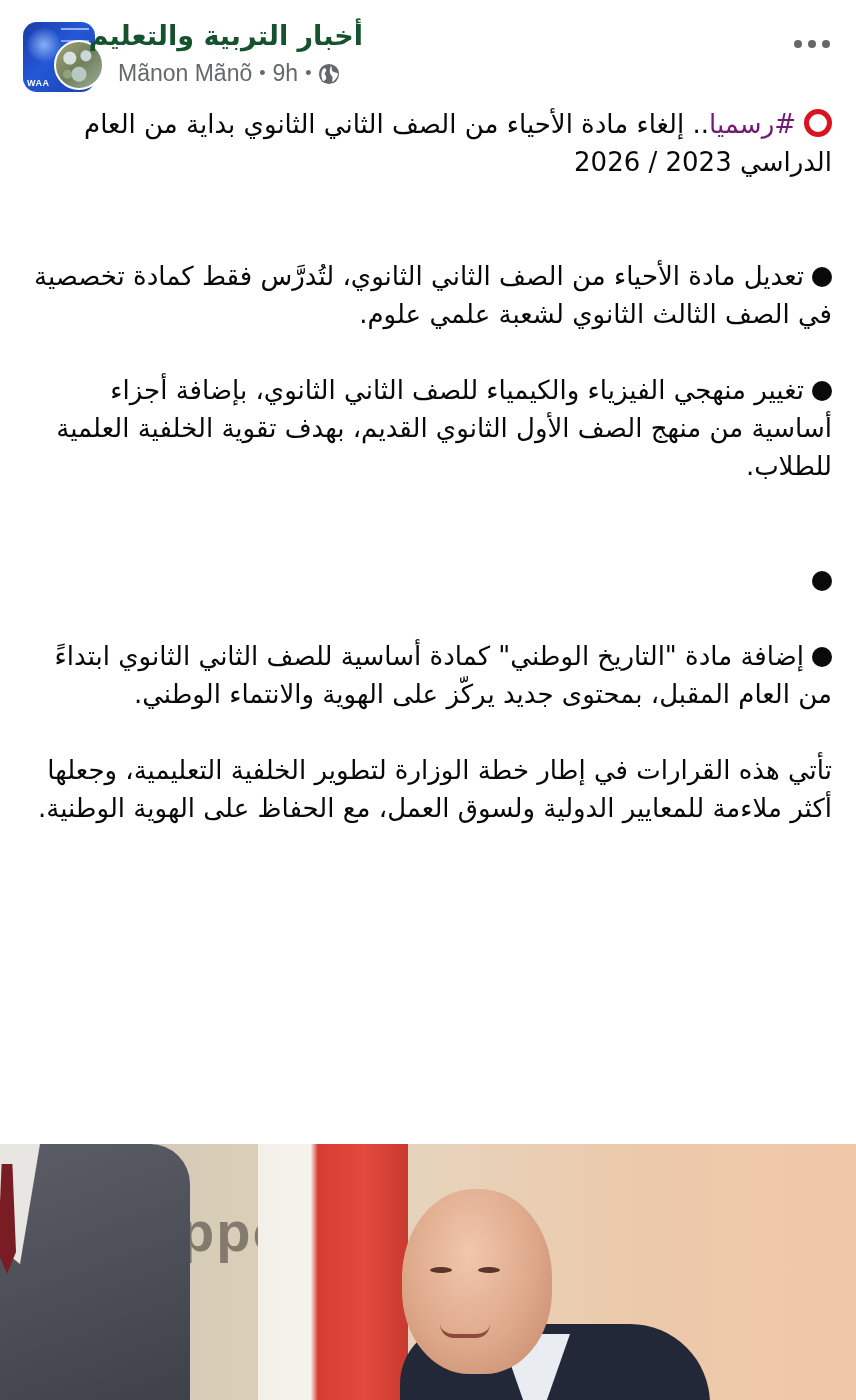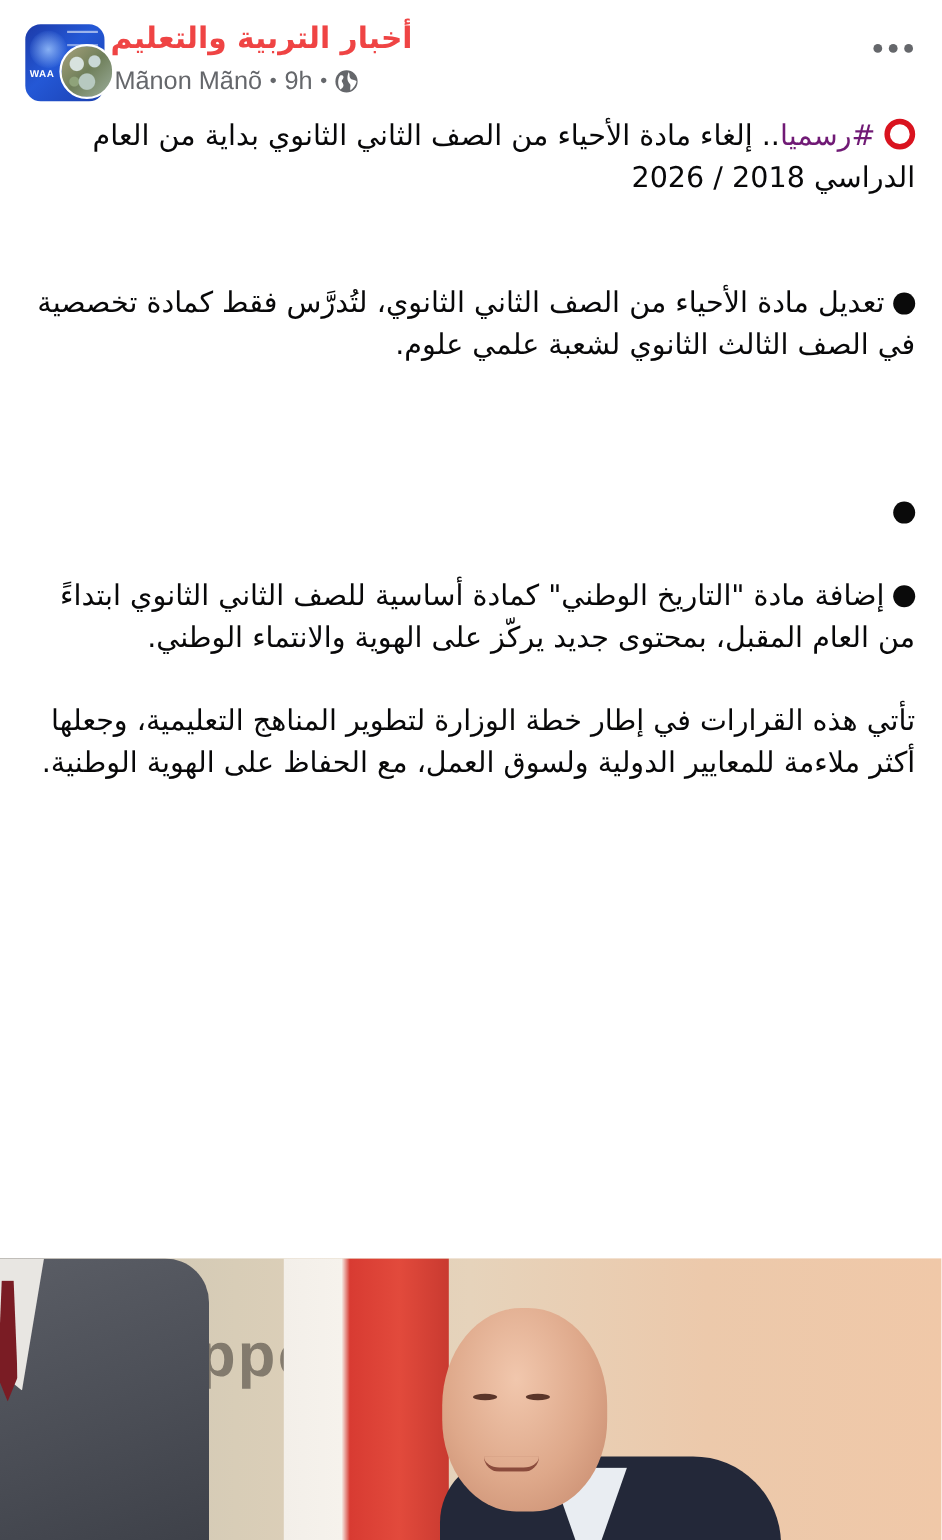--- a/index.html
+++ b/index.html
@@ -29,21 +29,21 @@
       top: 22px;
       width: 72px;
       height: 70px;
       border-radius: 14px;
       background: linear-gradient(135deg, #1c3aa8 0%, #2458d6 45%, #1a3fb0 100%);
       overflow: hidden;
     }
     .avatar .waa {
       position: absolute;
       left: 4px;
-      top: 40px;
+      top: 56px;
       font-size: 9px;
       font-weight: bold;
       color: #ffffff;
       font-family: "Liberation Sans", sans-serif;
       letter-spacing: 0.5px;
     }
     .avatar .coral {
       position: absolute;
       left: 4px; top: 6px;
       width: 34px; height: 34px;
@@ -68,31 +68,31 @@
       background:
         radial-gradient(circle at 30% 35%, #d7e2de 0 6px, transparent 7px),
         radial-gradient(circle at 65% 30%, #c9d8d6 0 5px, transparent 6px),
         radial-gradient(circle at 50% 70%, #b7c9c0 0 7px, transparent 8px),
         radial-gradient(circle at 25% 70%, #8fa37a 0 4px, transparent 5px),
         linear-gradient(135deg, #a8a27c 0%, #6f7f5a 50%, #9cae9c 100%);
       overflow: hidden;
     }
     .page-name {
       position: absolute;
-      right: 481px;
+      right: 493px;
       top: 20px;
       font-size: 27px;
       font-weight: bold;
-      color: #ef4444;
+      color: #14532d;
       direction: rtl;
       white-space: nowrap;
     }
     .meta-line {
       position: absolute;
-      left: 104px;
+      left: 118px;
       top: 60px;
       display: flex;
       align-items: center;
       gap: 7px;
       font-size: 23px;
       color: #65676b;
       font-family: "Liberation Sans", sans-serif;
       white-space: nowrap;
     }
     .meta-dot { font-size: 18px; color: #65676b; }
@@ -263,39 +263,42 @@
 
     <div class="more-button">
       <span></span>
       <span></span>
       <span></span>
     </div>
   </div>
 
   <div class="post-text">
     <p class="para">
-      <span class="ring-icon"></span><span class="hashtag">#رسميا</span><span>.. إلغاء مادة الأحياء من الصف الثاني الثانوي بداية من العام الدراسي 2018 / 2026</span>
+      <span class="ring-icon"></span><span class="hashtag">#رسميا</span><span>.. إلغاء مادة الأحياء من الصف الثاني الثانوي بداية من العام الدراسي 2023 / 2026</span>
     </p>
     <div class="gap"></div>
     <div class="gap"></div>
     <p class="para">
       <span class="bullet"></span><span>تعديل مادة الأحياء من الصف الثاني الثانوي، لتُدرَّس فقط كمادة تخصصية في الصف الثالث الثانوي لشعبة علمي علوم.</span>
     </p>
     <div class="gap"></div>
+    <p class="para">
+      <span class="bullet"></span><span>تغيير منهجي الفيزياء والكيمياء للصف الثاني الثانوي، بإضافة أجزاء أساسية من منهج الصف الأول الثانوي القديم، بهدف تقوية الخلفية العلمية للطلاب.</span>
+    </p>
     <div class="gap"></div>
     <div class="gap"></div>
     <p class="para">
       <span class="bullet"></span>
     </p>
     <div class="gap"></div>
     <p class="para">
       <span class="bullet"></span><span>إضافة مادة "التاريخ الوطني" كمادة أساسية للصف الثاني الثانوي ابتداءً من العام المقبل، بمحتوى جديد يركّز على الهوية والانتماء الوطني.</span>
     </p>
     <div class="gap"></div>
-    <p class="para">تأتي هذه القرارات في إطار خطة الوزارة لتطوير المناهج التعليمية، وجعلها أكثر ملاءمة للمعايير الدولية ولسوق العمل، مع الحفاظ على الهوية الوطنية.</p>
+    <p class="para">تأتي هذه القرارات في إطار خطة الوزارة لتطوير الخلفية التعليمية، وجعلها أكثر ملاءمة للمعايير الدولية ولسوق العمل، مع الحفاظ على الهوية الوطنية.</p>
   </div>
 
   <div class="post-image">
     <div class="img-banner-text">ppor  d</div>
     <div class="img-flag"></div>
     <div class="img-man-left">
       <div class="shirt"></div>
       <div class="tie"></div>
     </div>
     <div class="img-man-right-body"></div>

